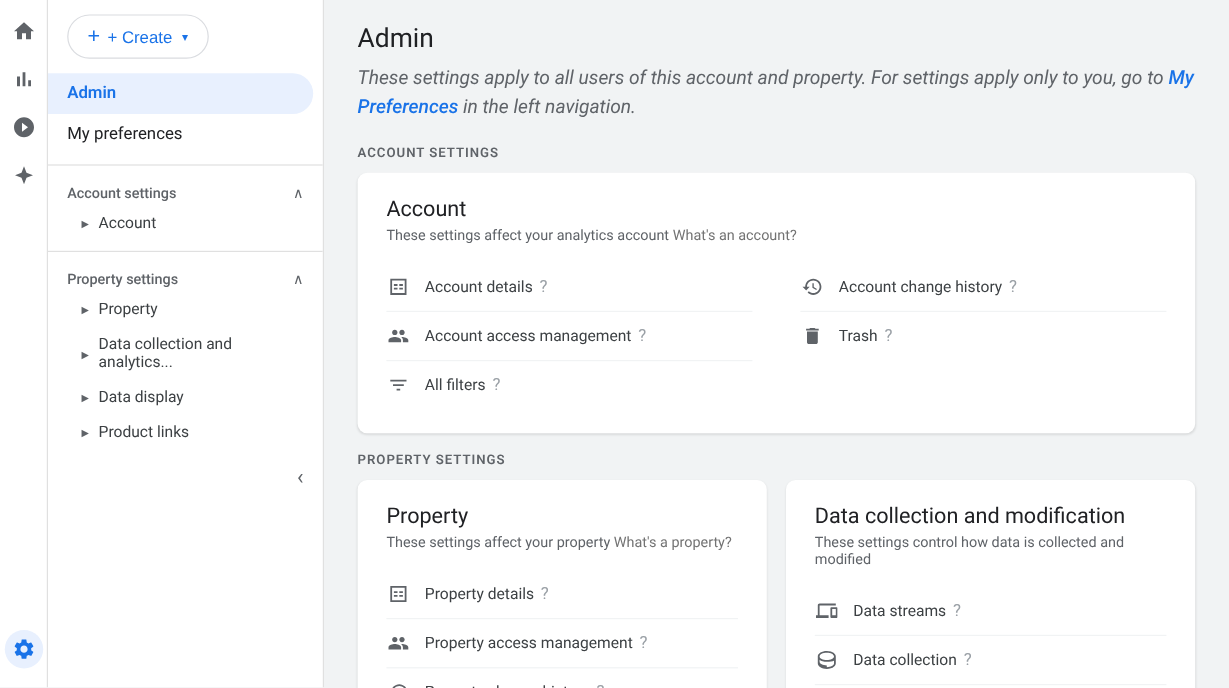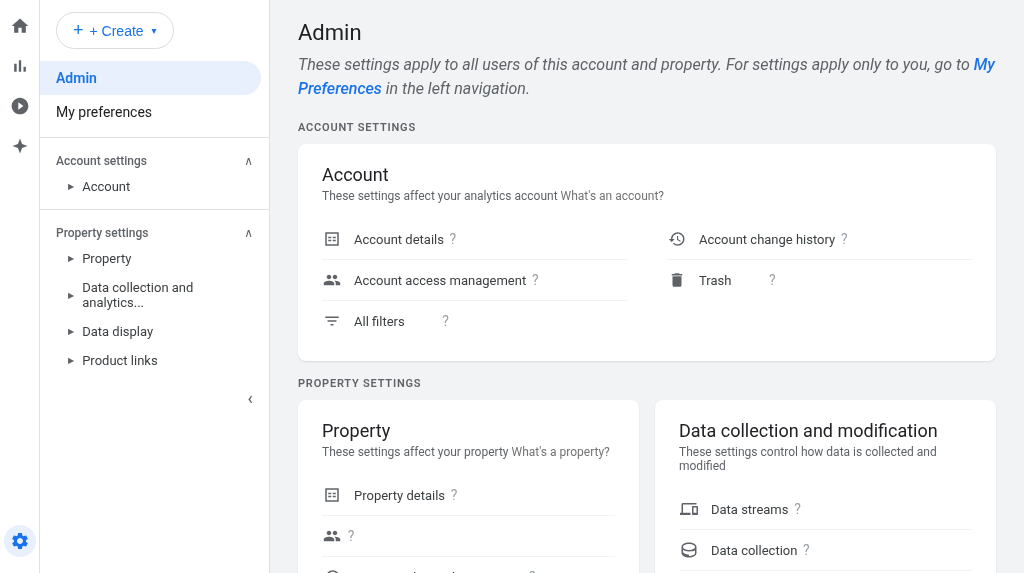--- a/index.html
+++ b/index.html
@@ -135,21 +135,21 @@
 
     .settings-list { list-style: none; }
     .settings-item {
       display: flex;
       align-items: center;
       justify-content: flex-start;
       padding: 10px 0;
       border-bottom: 1px solid #f1f3f4;
       cursor: pointer;
     }
-    .settings-item:last-child { border-bottom: none; gap: 32px; }
+    .settings-item:last-child { border-bottom: none; }
 
     .settings-item-left {
       display: flex;
       align-items: center;
       gap: 12px;
       font-size: 13px;
       color: #3c4043;
     }
     .item-icon {
       width: 20px;
@@ -367,20 +367,21 @@
           </div>
           <span class="help-icon">?</span>
         </li>
         <li class="settings-item">
           <div class="settings-item-left">
             <span class="item-icon">
               <svg width="18" height="18" viewBox="0 0 24 24" fill="#5f6368">
                   <path d="M16 11c1.66 0 2.99-1.34 2.99-3S17.66 5 16 5c-1.66 0-3 1.34-3 3s1.34 3 3 3zm-8 0c1.66 0 2.99-1.34 2.99-3S9.66 5 8 5C6.34 5 5 6.34 5 8s1.34 3 3 3zm0 2c-2.33 0-7 1.17-7 3.5V19h14v-2.5c0-2.33-4.67-3.5-7-3.5zm8 0c-.29 0-.62.02-.97.05 1.16.84 1.97 1.97 1.97 3.45V19h6v-2.5c0-2.33-4.67-3.5-7-3.5z"></path>
                 </svg>
             </span>
+            <span>Property access management</span>
           </div>
           <span class="help-icon">?</span>
         </li>
         <li class="settings-item">
           <div class="settings-item-left">
             <span class="item-icon">
               <svg width="18" height="18" viewBox="0 0 24 24" fill="#5f6368">
                   <path d="M13 3c-4.97 0-9 4.03-9 9H1l3.89 3.89.07.14L9 12H6c0-3.87 3.13-7 7-7s7 3.13 7 7-3.13 7-7 7c-1.93 0-3.68-.79-4.94-2.06l-1.42 1.42C8.27 19.99 10.51 21 13 21c4.97 0 9-4.03 9-9s-4.03-9-9-9zm-1 5v5l4.28 2.54.72-1.21-3.5-2.08V8H12z"></path>
                 </svg>
             </span>

